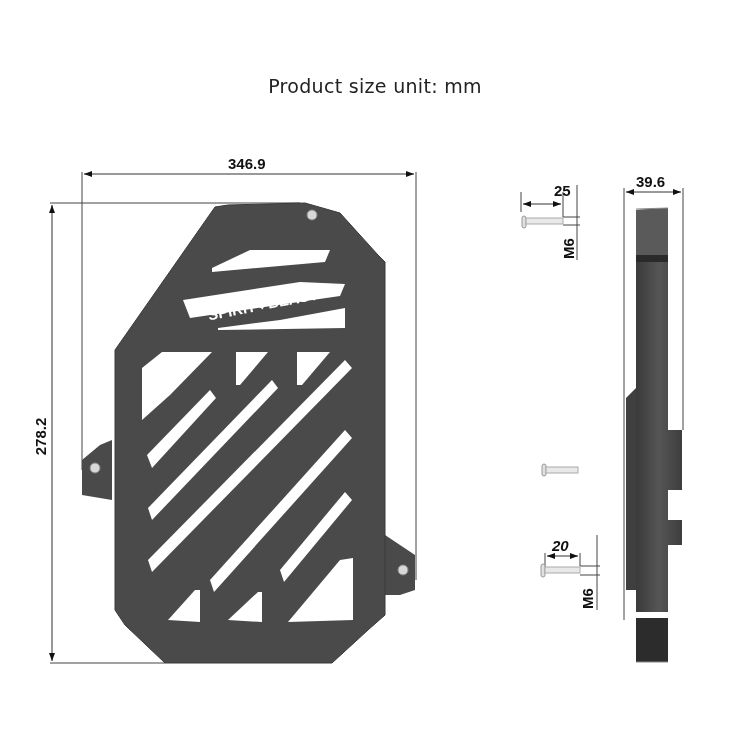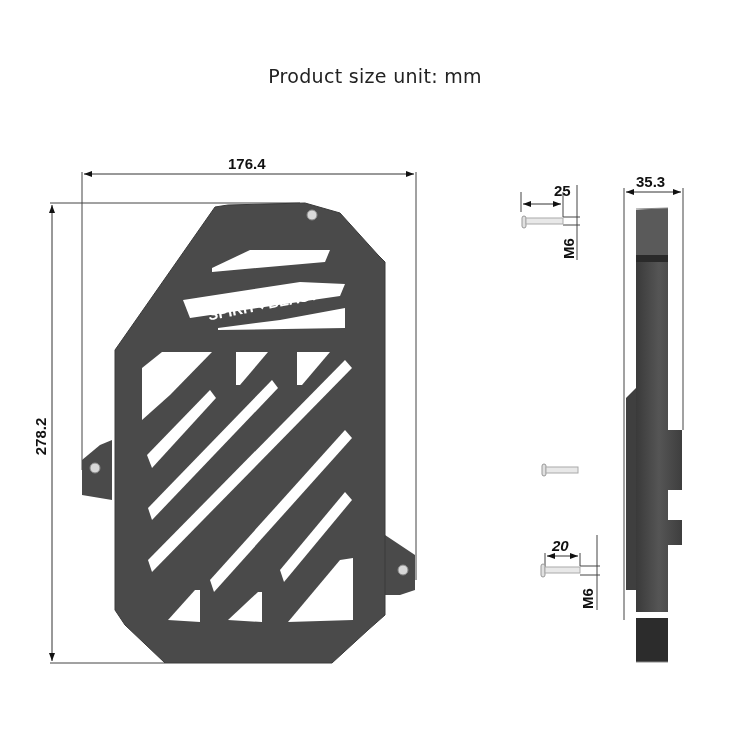--- a/index.html
+++ b/index.html
@@ -1,18 +1,18 @@
 <!DOCTYPE html>
 <html><head>
 <meta charset="utf-8">
 <style>
   html, body { margin: 0; padding: 0; background: #ffffff; }
   body { width: 750px; height: 750px; position: relative; overflow: hidden;
          font-family: "DejaVu Sans", sans-serif; }
-  .title { position: absolute; left: 0; right: 0; top: 65px; text-align: center;
+  .title { position: absolute; left: 0; right: 0; top: 75px; text-align: center;
            font-size: 19px; color: #222; letter-spacing: 0.3px; }
   .dim { position: absolute; font-family: "Liberation Sans Narrow", "Liberation Sans", sans-serif;
          font-size: 15px; color: #111; font-weight: bold; transform-origin: center; }
   svg { position: absolute; left: 0; top: 0; }
 </style>
 </head>
 <body>
 
 <div class="title">Product size unit: mm</div>
 
@@ -113,19 +113,19 @@
     <path d="M636,210 L668,208 L668,430 L682,430 L682,490 L668,490 L668,520 L682,520 L682,545 L668,545 L668,612 L636,612 Z" fill="url(#sideGrad)"></path>
     <path d="M636,210 L668,208 L668,258 L636,258 Z" fill="#5a5a5a"></path>
     <path d="M636,255 L668,255 L668,262 L636,262 Z" fill="#2a2a2a"></path>
     <path d="M636,388 L626,398 L626,590 L636,590 Z" fill="#3f3f3f"></path>
     <path d="M636,618 L668,618 L668,662 L636,662 Z" fill="#2c2c2c"></path>
     <line x1="636" y1="662" x2="668" y2="662" stroke="#888" stroke-width="1"></line>
     <line x1="636" y1="209" x2="668" y2="208" stroke="#888" stroke-width="1"></line>
   </g>
 </svg>
 
-<div class="dim" style="left:228px;top:155px;">176.4</div>
+<div class="dim" style="left:228px;top:155px;">346.9</div>
 <div class="dim" style="left:22px;top:428px;transform:rotate(-90deg);">278.2</div>
 <div class="dim" style="left:534px;top:182px;margin-left:20px;">25</div>
 <div class="dim" style="left:558px;top:240px;transform:rotate(-90deg);">M6</div>
 <div class="dim" style="left:552px;top:537px;font-style:italic;">20</div>
 <div class="dim" style="left:577px;top:590px;transform:rotate(-90deg);">M6</div>
-<div class="dim" style="left:636px;top:173px;">35.3</div>
+<div class="dim" style="left:636px;top:173px;">39.6</div>
 
 </body></html>

